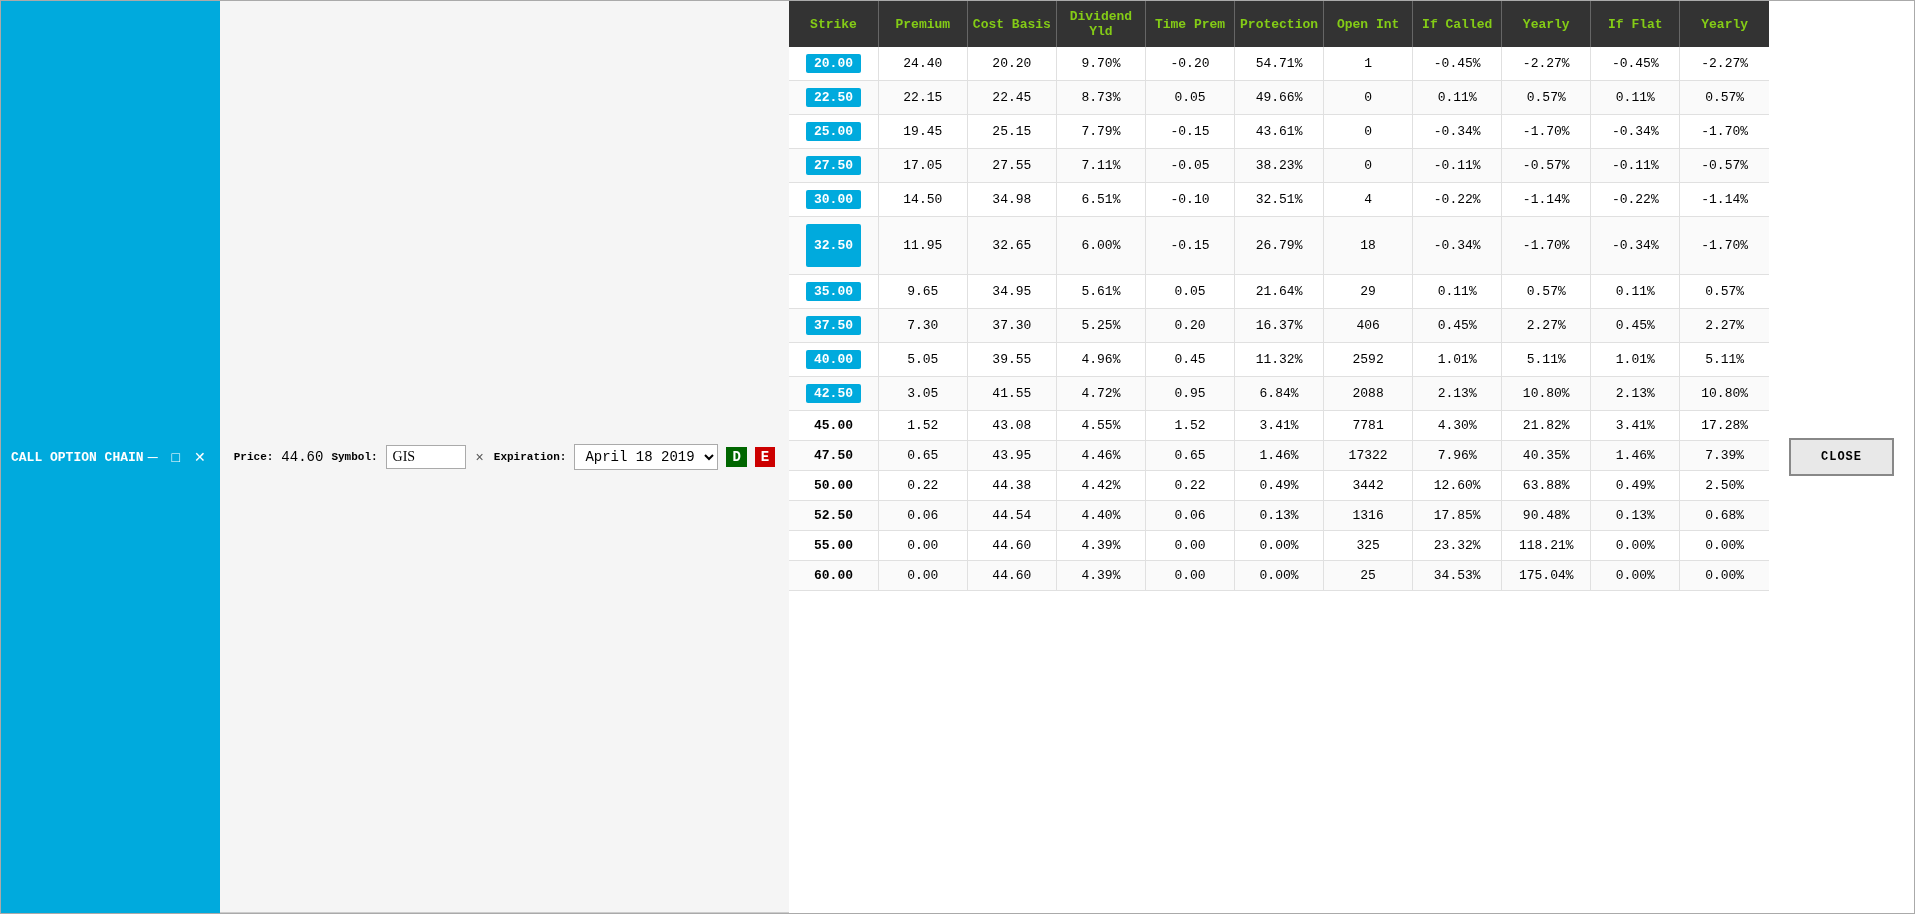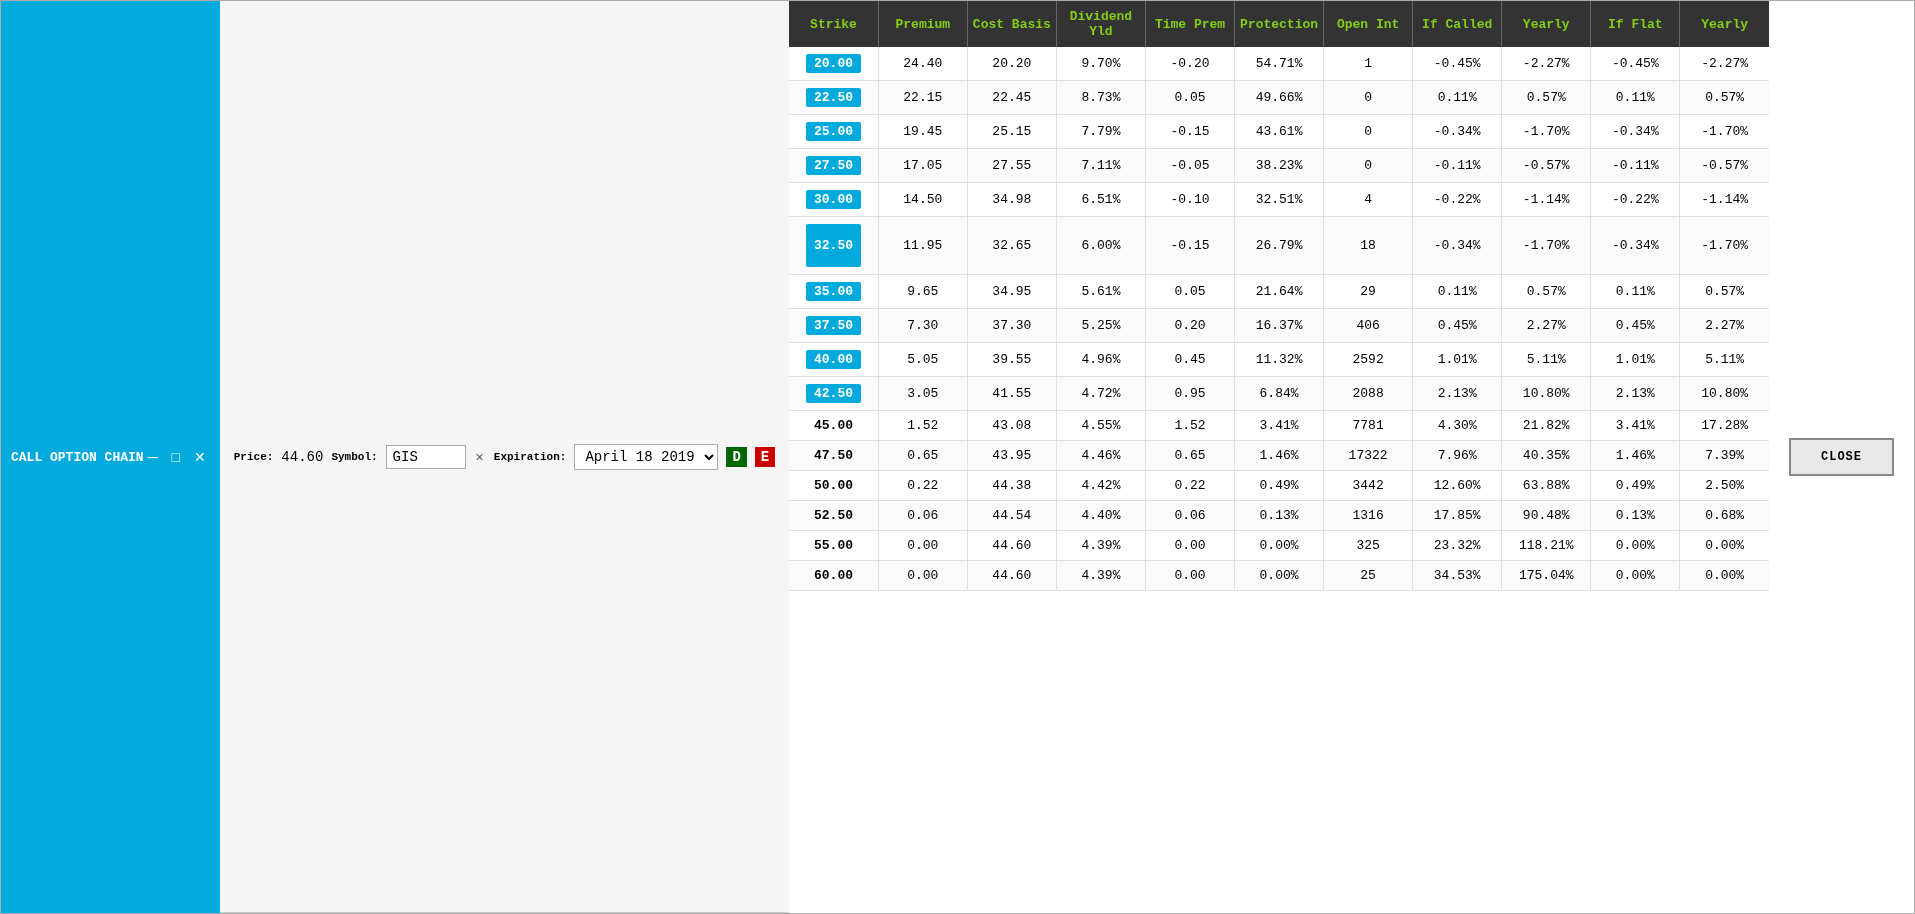--- a/index.html
+++ b/index.html
@@ -48,21 +48,21 @@
     .toolbar-label {
       font-weight: bold;
       font-size: 11px;
     }
     .toolbar-value {
       font-size: 14px;
     }
     .symbol-input {
       border: 1px solid #aaa;
       padding: 3px 6px;
-      font-family: Liberation Mono, monospace;
+      font-family: Liberation Serif, serif;
       font-size: 14px;
       width: 80px;
     }
     .clear-btn {
       background: none;
       border: none;
       cursor: pointer;
       color: #555;
       font-size: 14px;
       padding: 0 2px;

